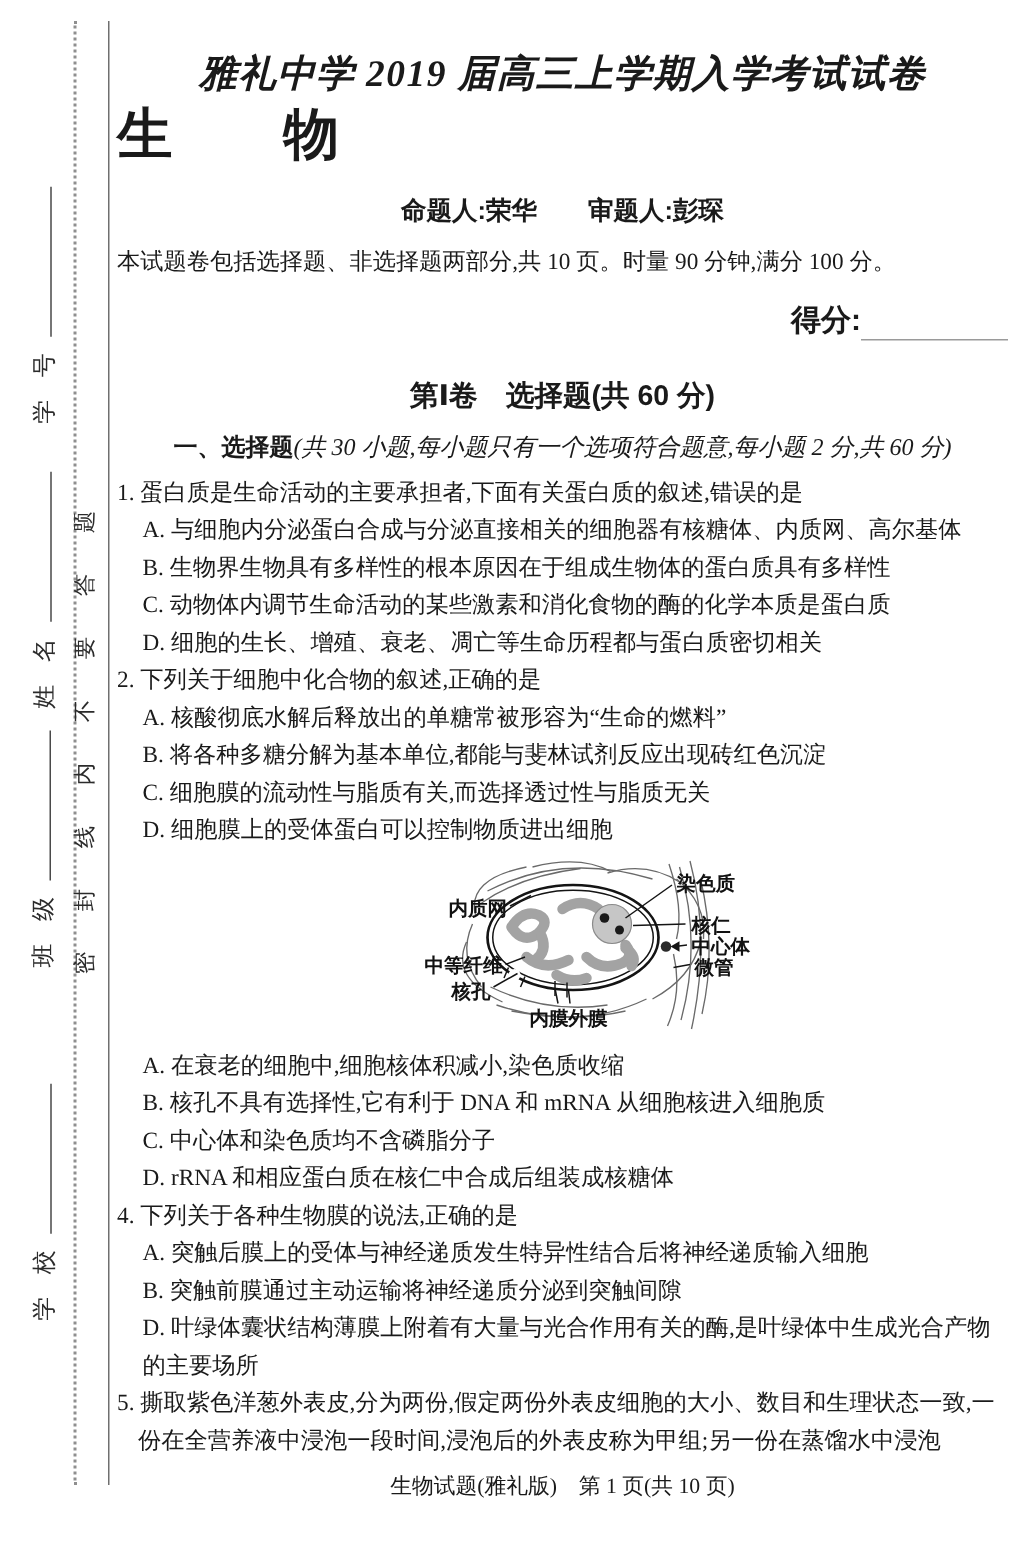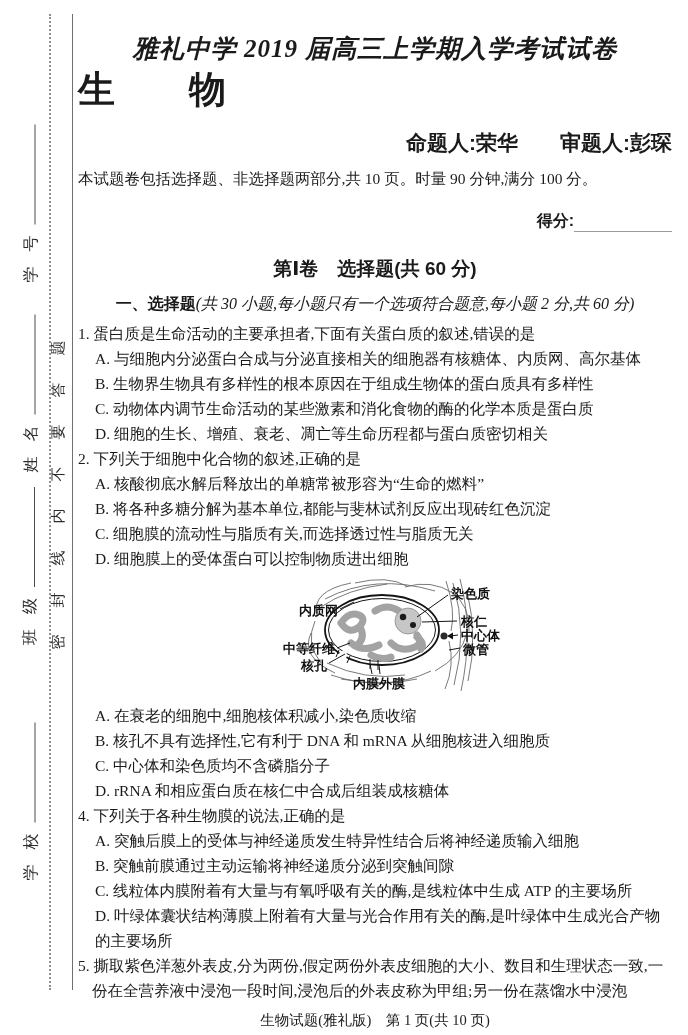--- a/index.html
+++ b/index.html
@@ -12,24 +12,24 @@
   .seal-dotted{position:absolute;left:49px;top:14px;height:976px;width:0;border-left:2px dotted #8f8f8f;}
   .seal-solid{position:absolute;left:72px;top:14px;height:976px;width:0;border-left:1.5px solid #6f6f6f;}
   .v-rot{position:absolute;height:22px;line-height:22px;transform:rotate(-90deg);transform-origin:center;white-space:nowrap;}
   .sb-field{font-size:16px;letter-spacing:15px;color:#2b2b2b;}
   .sb-field .blank{display:inline-block;width:100px;height:13px;border-bottom:1.3px solid #4a4a4a;margin-left:-4px;}
   .sb-seal{font-size:15px;letter-spacing:27px;color:#2b2b2b;}
   
   .content{position:absolute;left:78px;top:0;width:594px;}
   .school-title{margin-top:32px;text-align:center;font-size:25px;font-weight:700;font-style:italic;letter-spacing:1px;}
   .subject{margin-top:0;text-align:left;font-size:37px;font-weight:700;font-family:"Liberation Sans","DejaVu Sans",sans-serif;}
-  .setters{margin-top:14px;text-align:right;font-size:21px;font-weight:700;font-family:"Liberation Sans","DejaVu Sans",sans-serif;}
+  .setters{margin-top:14px;text-align:center;font-size:17px;font-weight:700;font-family:"Liberation Sans","DejaVu Sans",sans-serif;}
   .exam-info{margin-top:12px;text-align:left;font-size:15.5px;}
   .score-row{margin-top:20px;height:22px;display:flex;justify-content:flex-end;align-items:flex-end;}
-  .score-label{font-size:16px;font-weight:700;font-family:"Liberation Sans","DejaVu Sans",sans-serif;}
+  .score-label{font-size:20px;font-weight:700;font-family:"Liberation Sans","DejaVu Sans",sans-serif;}
   .score-blank{display:inline-block;width:98px;height:16px;border-bottom:1.5px solid #9a9a9a;}
   .volume-title{margin-top:24px;text-align:center;font-size:19px;font-weight:700;font-family:"Liberation Sans","DejaVu Sans",sans-serif;}
   .part-line{margin-top:10px;font-size:16px;line-height:24px;text-align:center;}
   .part-heading{font-weight:700;font-family:"Liberation Sans","DejaVu Sans",sans-serif;}
   .part-note{font-style:italic;}
   .questions{margin-top:5px;font-size:15.5px;line-height:25px;}
   .q{padding-left:14px;text-indent:-14px;}
   .opt{margin-left:17px;}
   .diagram-wrap{height:132px;position:relative;}
   .diagram-wrap svg{position:absolute;left:177px;top:0;}
@@ -176,21 +176,20 @@
       <div class="opt">B. 核孔不具有选择性,它有利于 DNA 和 mRNA 从细胞核进入细胞质</div>
       <div class="opt">C. 中心体和染色质均不含磷脂分子</div>
       <div class="opt">D. rRNA 和相应蛋白质在核仁中合成后组装成核糖体</div>
 
       <div class="q">
         <span class="qnum">4.</span>
         <span>下列关于各种生物膜的说法,正确的是</span>
       </div>
       <div class="opt">A. 突触后膜上的受体与神经递质发生特异性结合后将神经递质输入细胞</div>
       <div class="opt">B. 突触前膜通过主动运输将神经递质分泌到突触间隙</div>
-      <div class="opt">C. 线粒体内膜附着有大量与有氧呼吸有关的酶,是线粒体中生成 ATP 的主要场所</div>
       <div class="opt">D. 叶绿体囊状结构薄膜上附着有大量与光合作用有关的酶,是叶绿体中生成光合产物的主要场所</div>
 
       <div class="q">
         <span class="qnum">5.</span>
         <span>撕取紫色洋葱外表皮,分为两份,假定两份外表皮细胞的大小、数目和生理状态一致,一份在全营养液中浸泡一段时间,浸泡后的外表皮称为甲组;另一份在蒸馏水中浸泡</span>
       </div>
 
     </div>
 
     <div class="footer">生物试题(雅礼版)　第 1 页(共 10 页)</div>

